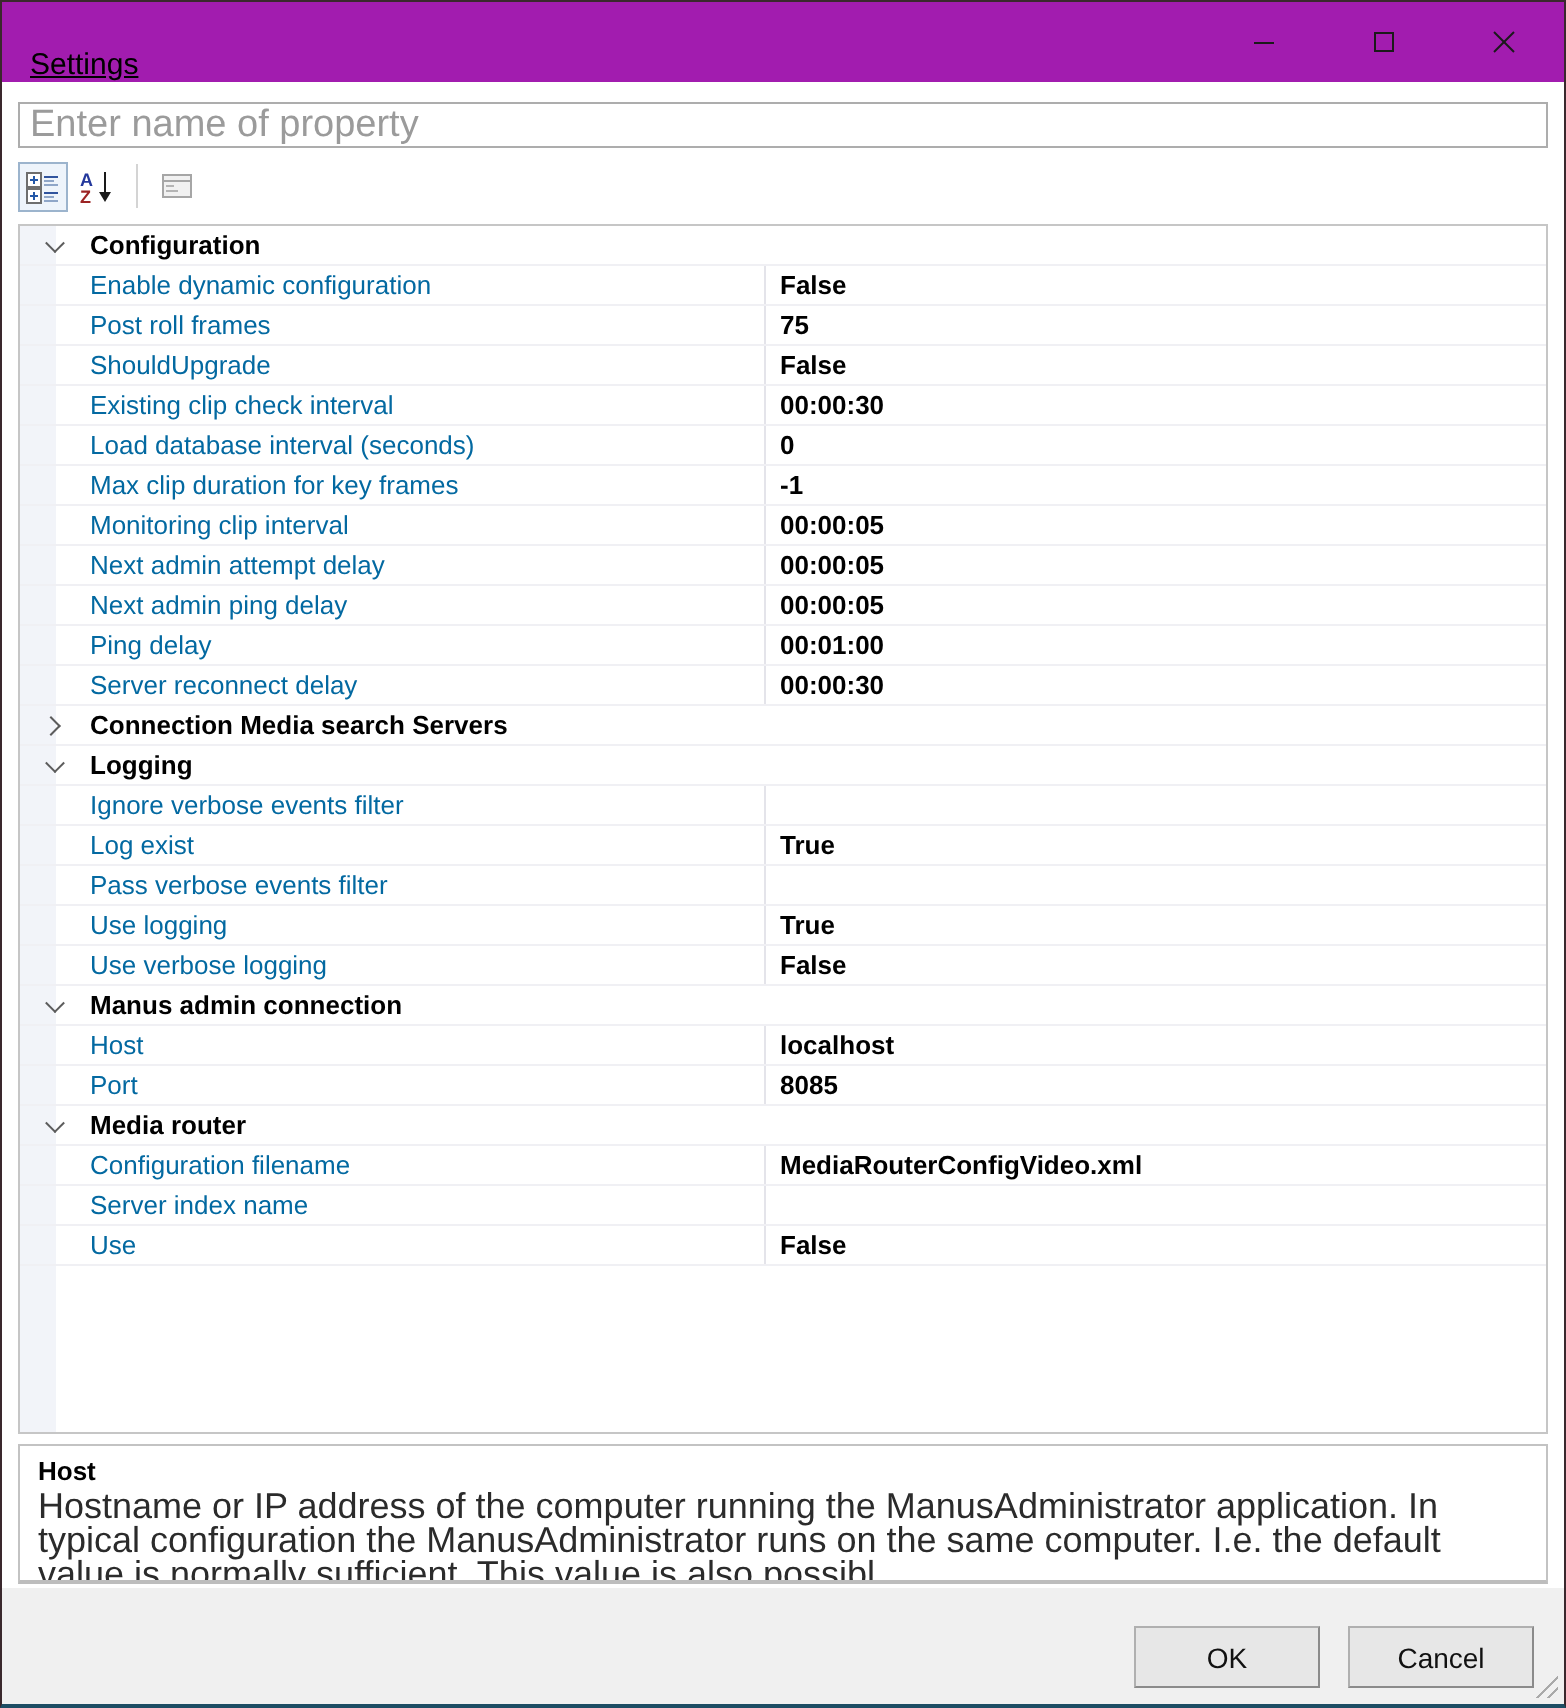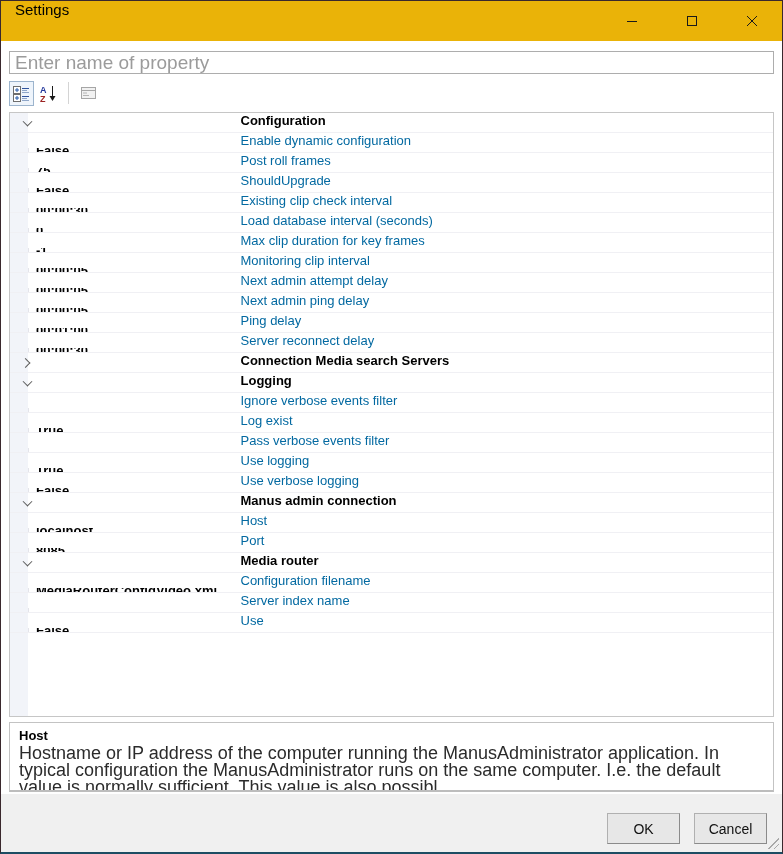--- a/index.html
+++ b/index.html
@@ -15,23 +15,24 @@
     border-left:1px solid #3a282d;
     border-right:1px solid #3a282d;
     border-top:1px solid #3a282d;
     border-bottom:2px solid #1d4d63;
     background:#ffffff;
     display:flex; flex-direction:column;
   }
   
   .titlebar {
     height:40px; flex:none;
-    display:flex; align-items:flex-start;
-    background:#eab308;
+    display:flex; align-items:flex-end;
+    background:#a21caf;
     padding-left:14px;
+    text-decoration:underline;
   }
   .titlebar .title { font-size:15px; color:#000; }
   .caption-buttons { margin-left:auto; display:flex; height:100%; }
   .caption-btn {
     width:60px; height:100%;
     display:flex; align-items:center; justify-content:center;
     cursor:default;
   }
   .caption-btn svg { display:block; }
   
@@ -74,21 +75,20 @@
     background:#f2f4f9;
   }
   .grid-rows { position:relative; }
   .row {
     height:20px;
     display:flex; align-items:center;
     position:relative;
     padding-left:18px;
     border-bottom:1px solid #f0f0f4;
     font-size:13px;
-    flex-direction:column;
   }
   .row .chev {
     position:absolute; left:14px; top:50%;
     width:7px; height:7px;
     border-right:1px solid #5c5c5c;
     border-bottom:1px solid #5c5c5c;
   }
   .row .chev.down  { transform:translateY(-70%) rotate(45deg); }
   .row .chev.right { transform:translate(-2px,-50%) rotate(-45deg); }
   .cell.name {
@@ -123,21 +123,21 @@
   .footer {
     flex:1;
     background:#f0f0f0;
     margin-top:2px;
     position:relative;
     display:flex; justify-content:flex-end; align-items:flex-start;
     padding:19px 15px 0 0;
     gap:14px;
   }
   .dlg-btn {
-    width:73px; height:31px;
+    width:93px; height:31px;
     background:#e7e7e7;
     border:1px solid #b0b0b0;
     border-right-color:#8b8b8b;
     border-bottom-color:#8b8b8b;
     font-family:"Liberation Sans", sans-serif;
     font-size:14px; color:#111;
   }
   .resize-grip {
     position:absolute; right:3px; bottom:3px;
     width:14px; height:14px;

